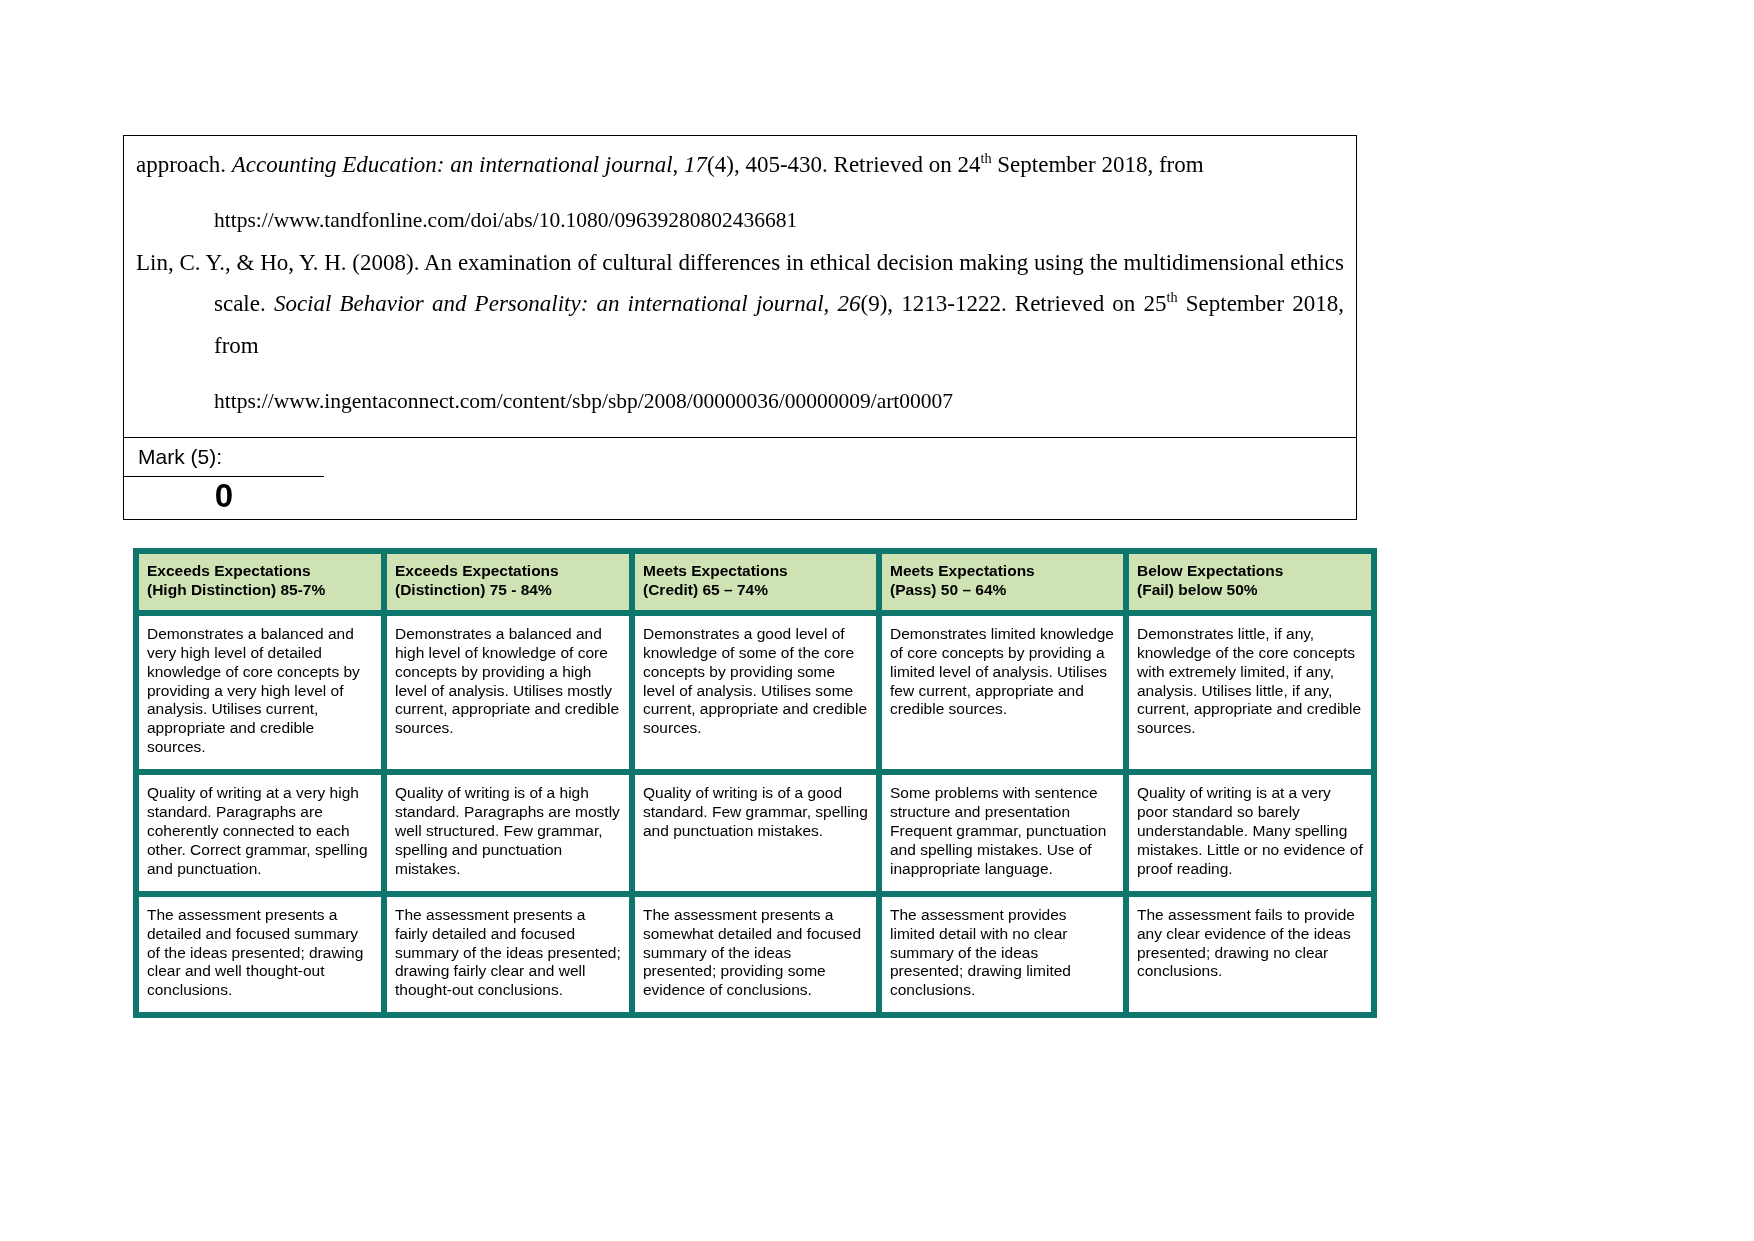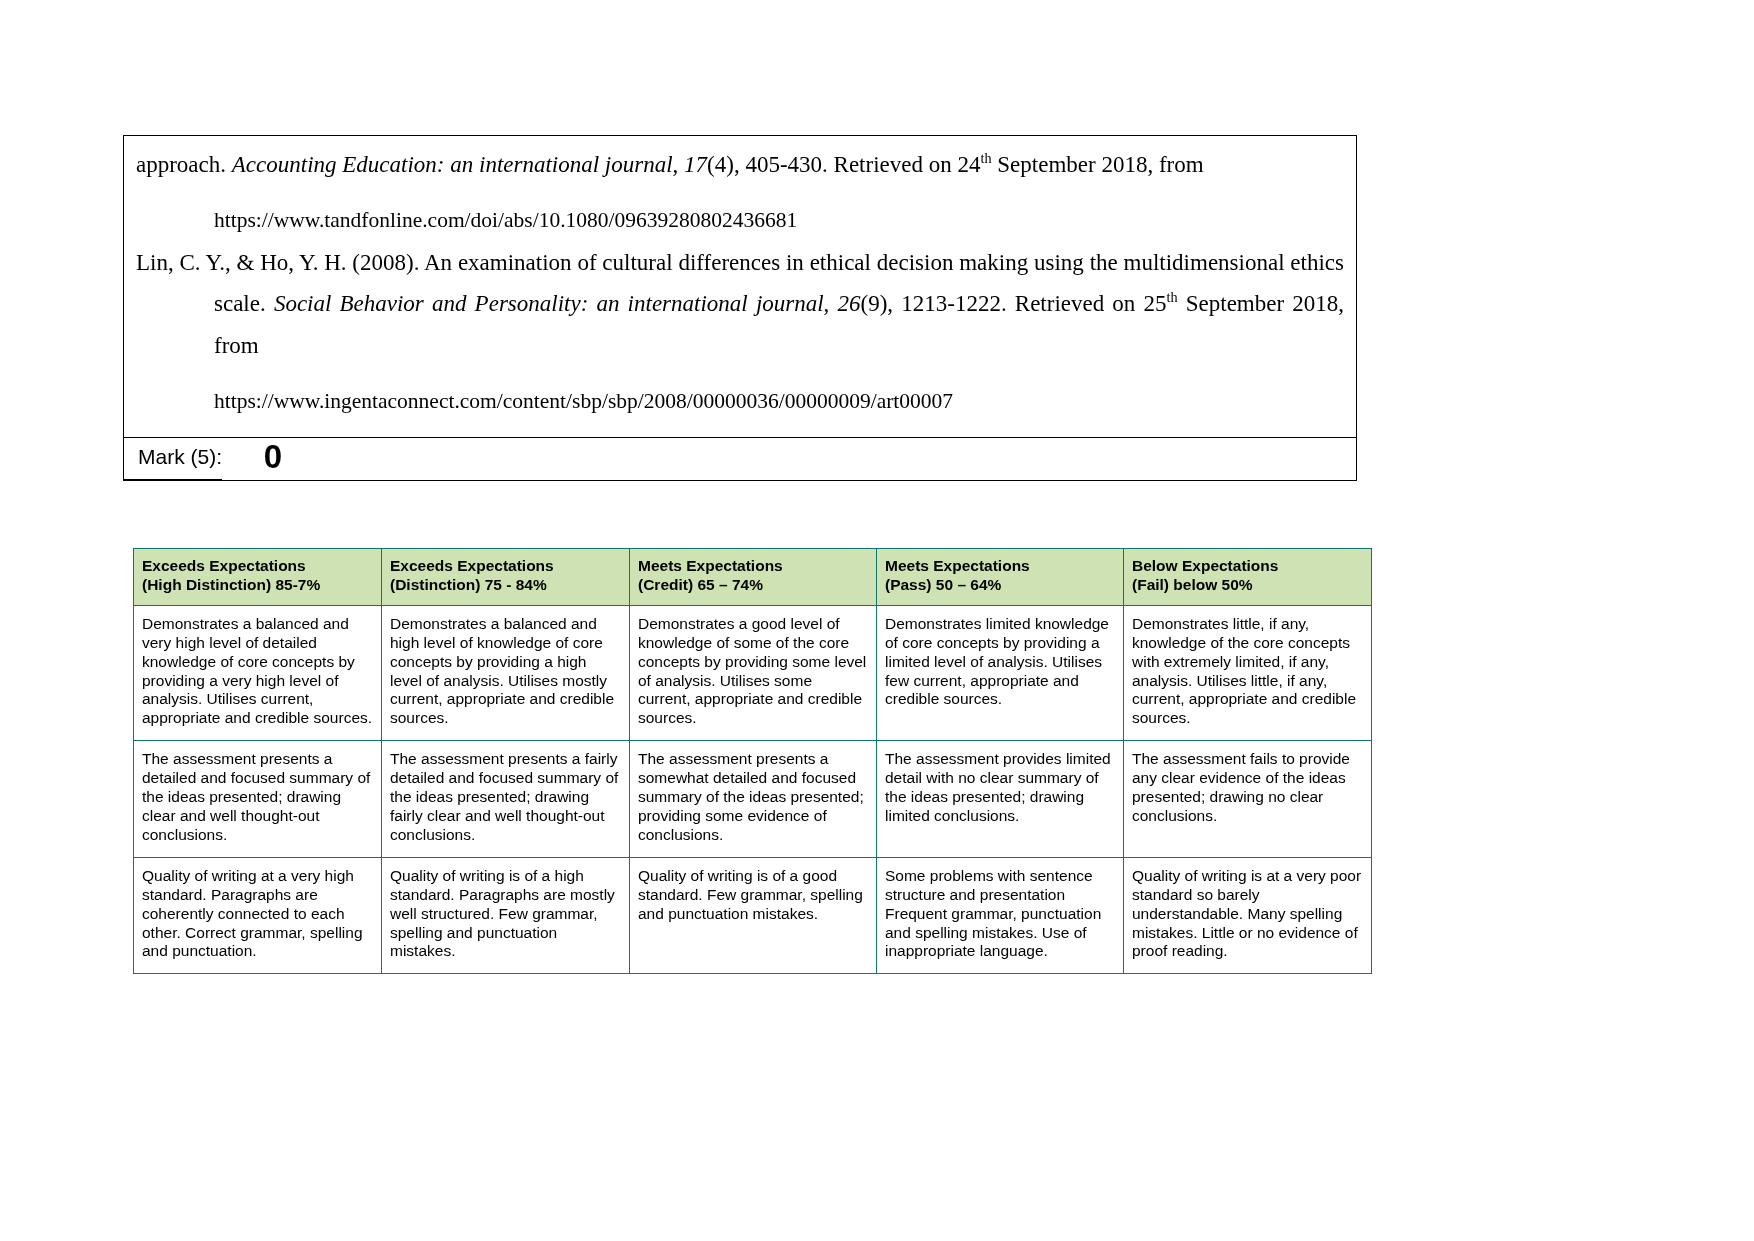--- a/index.html
+++ b/index.html
@@ -73,21 +73,21 @@
     color: #ff0000;
     font-family: "Liberation Sans", sans-serif;
     font-size: 25px;
     line-height: 1.25;
     letter-spacing: -0.1px;
   }
   .mark-col {
     width: 200px;
     flex: 0 0 200px;
     display: flex;
-    flex-direction: row;
+    flex-direction: column;
   }
   .mark-label-cell {
     border-bottom: 1px solid #000000;
     padding: 7px 0 7px 14px;
     font-size: 21px;
     color: #000000;
     font-family: "Liberation Sans", sans-serif;
   }
   .mark-value-cell {
     flex: 1 1 auto;
@@ -103,21 +103,21 @@
   
   .rubric {
     position: absolute;
     left: 133px;
     top: 548px;
     width: 1238px;
     border-collapse: collapse;
     table-layout: fixed;
   }
   .rubric th, .rubric td {
-    border: 1px solid #0f766e;
+    border: 6px solid #0f766e;
     vertical-align: top;
     box-sizing: border-box;
     margin-top: 8px;
   }
   .rubric th {
     background: #cfe2b4;
     text-align: left;
     padding: 8px 8px 10px 8px;
     font-size: 15.5px;
     font-weight: bold;
@@ -191,27 +191,27 @@
   </thead>
   <tbody>
     <tr>
       <td class="col-1">Demonstrates a balanced and very high level of detailed knowledge of core concepts by providing a very high level of analysis. Utilises current, appropriate and credible sources.</td>
       <td class="col-2">Demonstrates a balanced and high level of knowledge of core concepts by providing a high level of analysis. Utilises mostly current, appropriate and credible sources.</td>
       <td class="col-3">Demonstrates a good level of knowledge of some of the core concepts by providing some level of analysis. Utilises some current, appropriate and credible sources.</td>
       <td class="col-4">Demonstrates limited knowledge of core concepts by providing a limited level of analysis. Utilises few current, appropriate and credible sources.</td>
       <td class="col-5">Demonstrates little, if any, knowledge of the core concepts with extremely limited, if any, analysis. Utilises little, if any, current, appropriate and credible sources.</td>
     </tr>
     <tr>
+      <td class="col-1">Quality of writing at a very high standard. Paragraphs are coherently connected to each other. Correct grammar, spelling and punctuation.</td>
+      <td class="col-2">Quality of writing is of a high standard. Paragraphs are mostly well structured. Few grammar, spelling and punctuation mistakes.</td>
+      <td class="col-3">Quality of writing is of a good standard. Few grammar, spelling and punctuation mistakes.</td>
+      <td class="col-4">Some problems with sentence structure and presentation Frequent grammar, punctuation and spelling mistakes. Use of inappropriate language.</td>
+      <td class="col-5">Quality of writing is at a very poor standard so barely understandable. Many spelling mistakes. Little or no evidence of proof reading.</td>
+    </tr>
+    <tr>
       <td class="col-1">The assessment presents a detailed and focused summary of the ideas presented; drawing clear and well thought-out conclusions.</td>
       <td class="col-2">The assessment presents a fairly detailed and focused summary of the ideas presented; drawing fairly clear and well thought-out conclusions.</td>
       <td class="col-3">The assessment presents a somewhat detailed and focused summary of the ideas presented; providing some evidence of conclusions.</td>
       <td class="col-4">The assessment provides limited detail with no clear summary of the ideas presented; drawing limited conclusions.</td>
       <td class="col-5">The assessment fails to provide any clear evidence of the ideas presented; drawing no clear conclusions.</td>
     </tr>
-    <tr>
-      <td class="col-1">Quality of writing at a very high standard. Paragraphs are coherently connected to each other. Correct grammar, spelling and punctuation.</td>
-      <td class="col-2">Quality of writing is of a high standard. Paragraphs are mostly well structured. Few grammar, spelling and punctuation mistakes.</td>
-      <td class="col-3">Quality of writing is of a good standard. Few grammar, spelling and punctuation mistakes.</td>
-      <td class="col-4">Some problems with sentence structure and presentation Frequent grammar, punctuation and spelling mistakes. Use of inappropriate language.</td>
-      <td class="col-5">Quality of writing is at a very poor standard so barely understandable. Many spelling mistakes. Little or no evidence of proof reading.</td>
-    </tr>
   </tbody>
 </table>
 
 </body></html>

